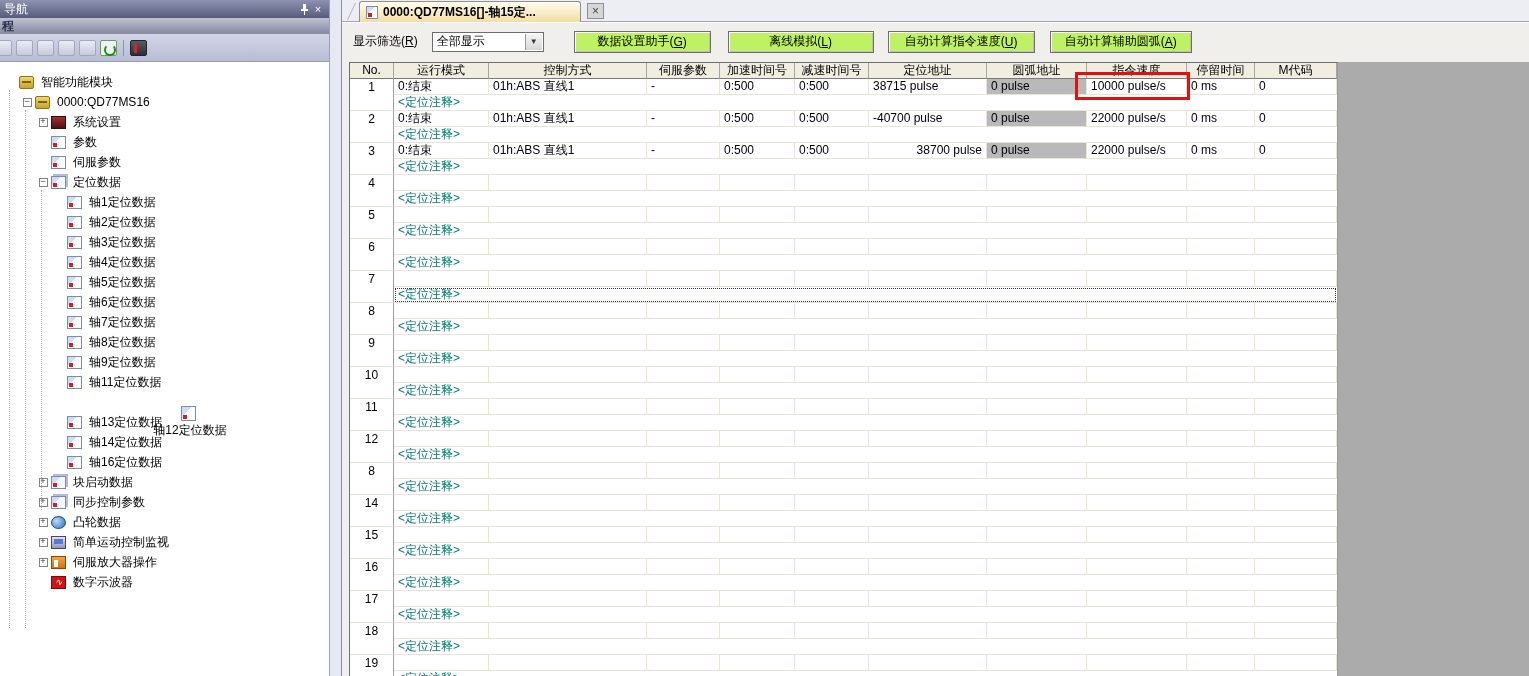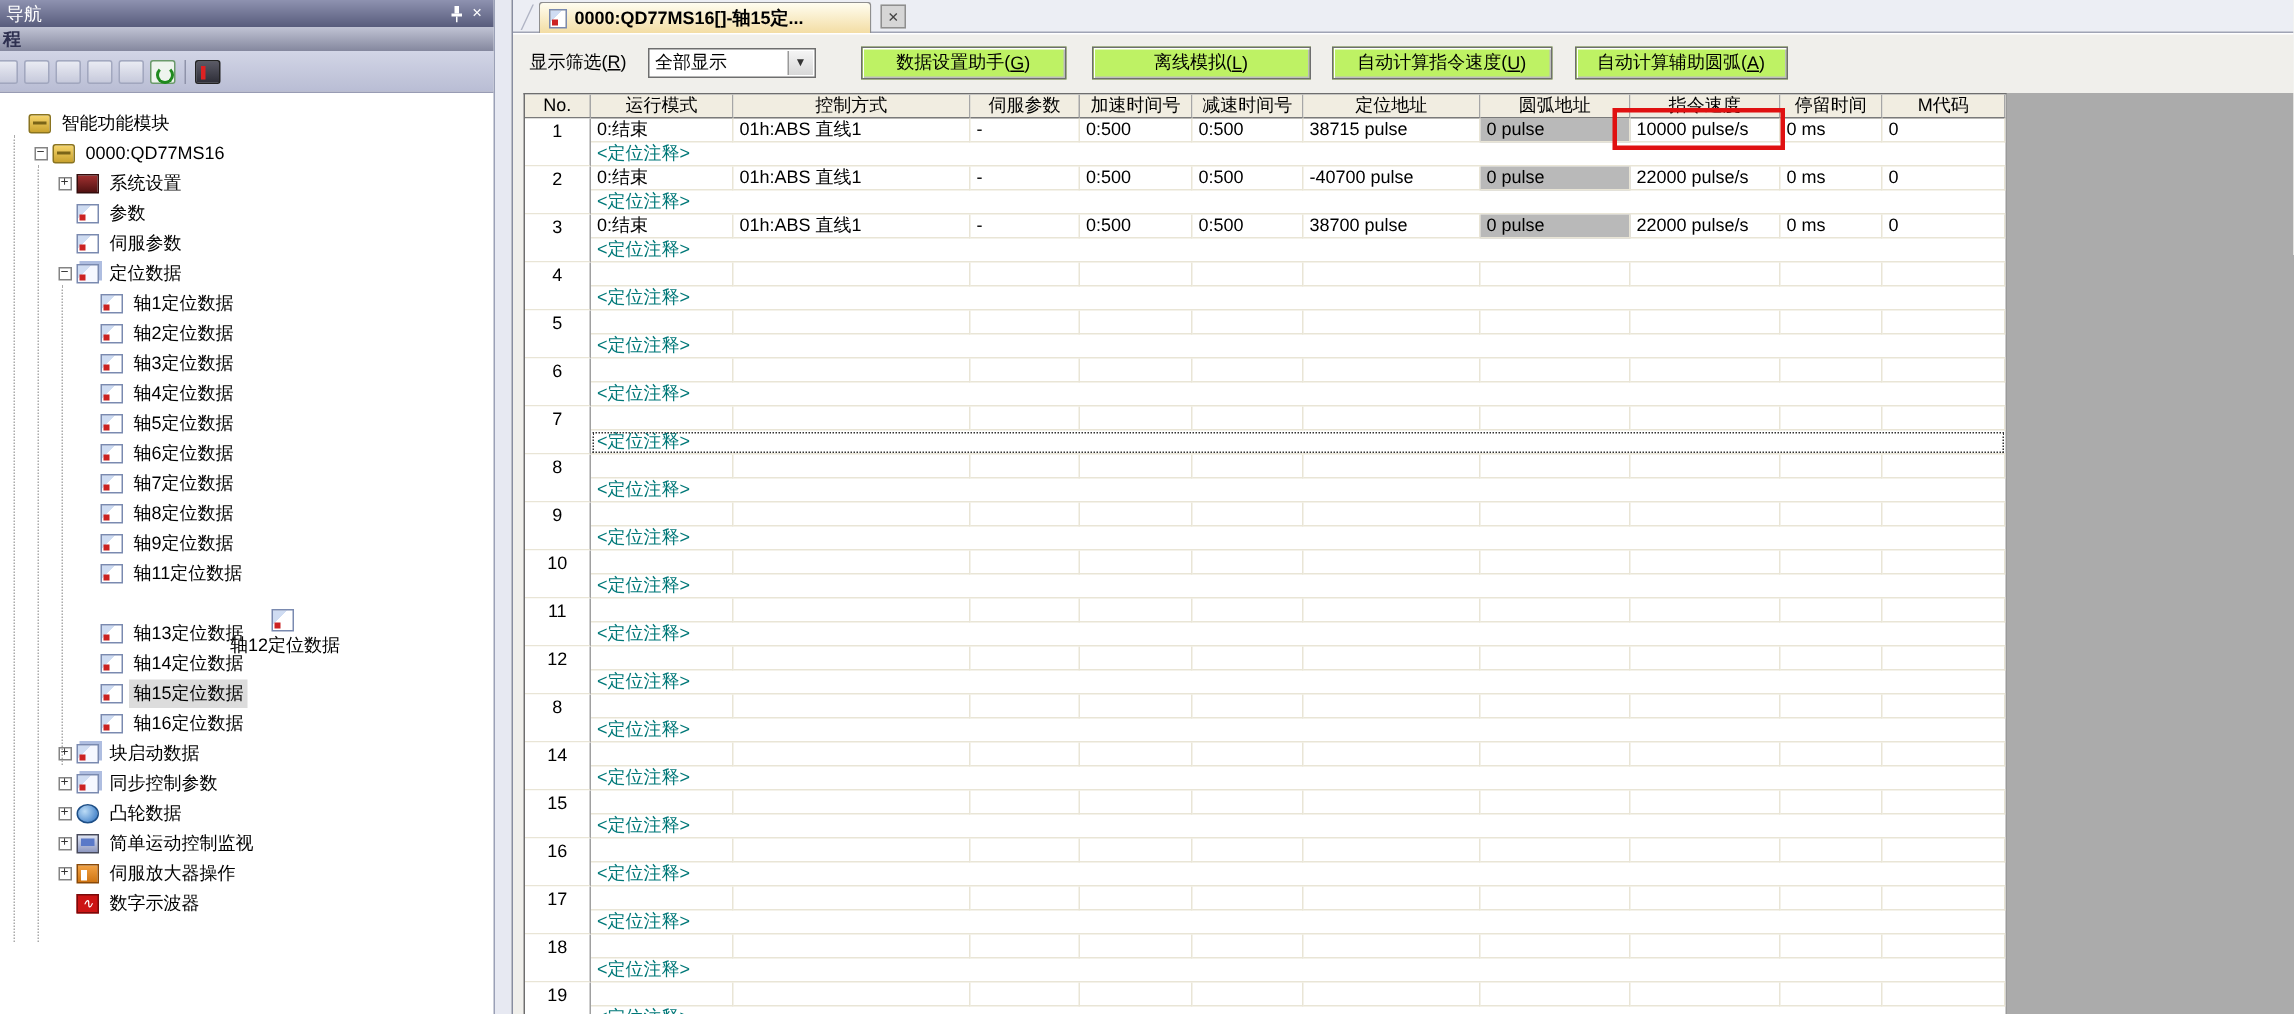--- a/index.html
+++ b/index.html
@@ -207,25 +207,20 @@
       <div class="tree-item" style="padding-left: 52px;">
         <span class="slot"></span>
         <span class="ticon data-doc-icon"></span>
         <span class="tlabel">轴13定位数据</span>
       </div>
       <div class="tree-item" style="padding-left: 52px;">
         <span class="slot"></span>
         <span class="ticon data-doc-icon"></span>
         <span class="tlabel">轴14定位数据</span>
       </div>
-      <div class="tree-item selected" style="padding-left: 52px;">
-        <span class="slot"></span>
-        <span class="ticon data-doc-icon"></span>
-        <span class="tlabel">轴15定位数据</span>
-      </div>
       <div class="tree-item" style="padding-left: 52px;">
         <span class="slot"></span>
         <span class="ticon data-doc-icon"></span>
         <span class="tlabel">轴16定位数据</span>
       </div>
       <div class="tree-item" style="padding-left: 36px;">
         <span class="slot">
           <span class="expander">+</span>
         </span>
         <span class="ticon data-folder-icon"></span>
@@ -346,21 +341,21 @@
         </div>
         <div class="rowpair">
           <div class="no-cell">3</div>
           <div class="row-main">
             <div class="data-sub">
               <div class="cell" style="width: 95px;">0:结束</div>
               <div class="cell" style="width: 158px;">01h:ABS 直线1</div>
               <div class="cell" style="width: 73px;">-</div>
               <div class="cell" style="width: 75px;">0:500</div>
               <div class="cell" style="width: 74px;">0:500</div>
-              <div class="cell" style="width: 118px;">38700 pulse</div>
+              <div class="cell" style="width: 118px; text-align: right;">38700 pulse</div>
               <div class="cell gray" style="width: 100px;">0 pulse</div>
               <div class="cell" style="width: 100px;">22000 pulse/s</div>
               <div class="cell" style="width: 68px;">0 ms</div>
               <div class="cell" style="width: 82px;">0</div>
             </div>
             <div class="comment-sub" style="width: 943px;">&lt;定位注释&gt;</div>
           </div>
         </div>
         <div class="rowpair">
           <div class="no-cell">4</div>

